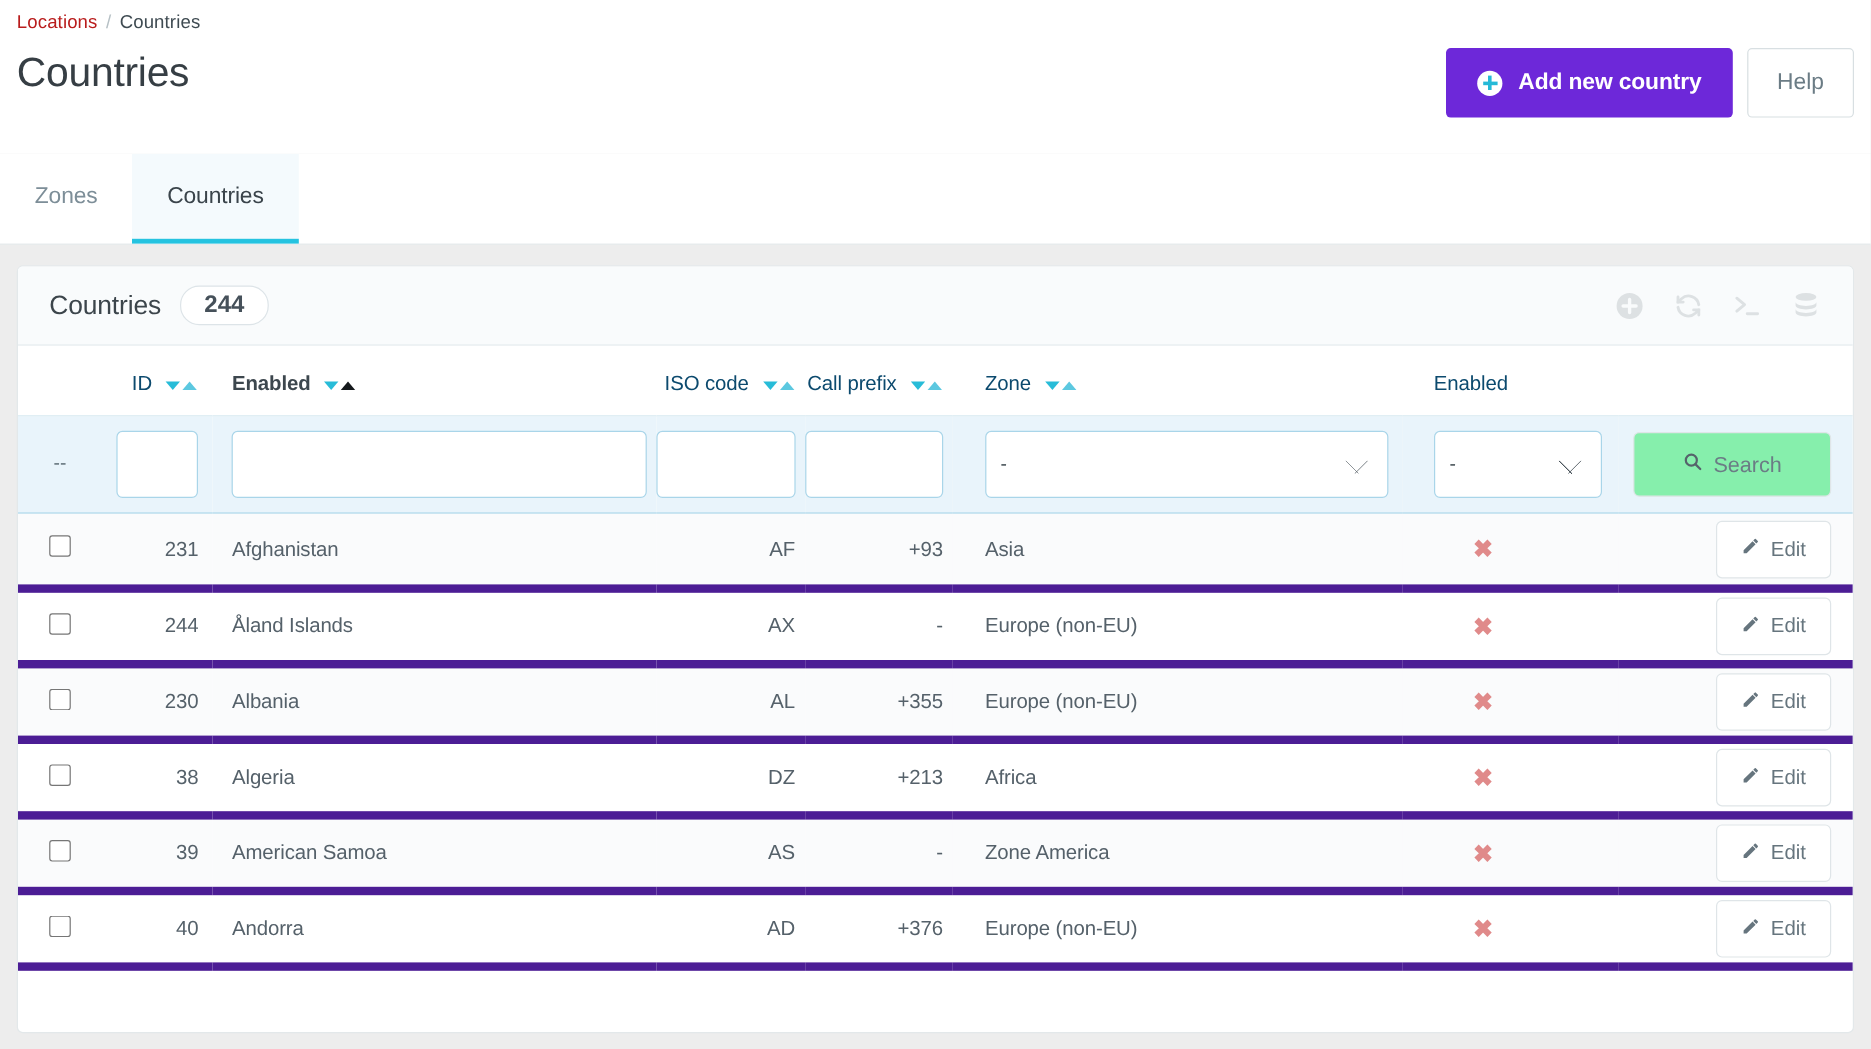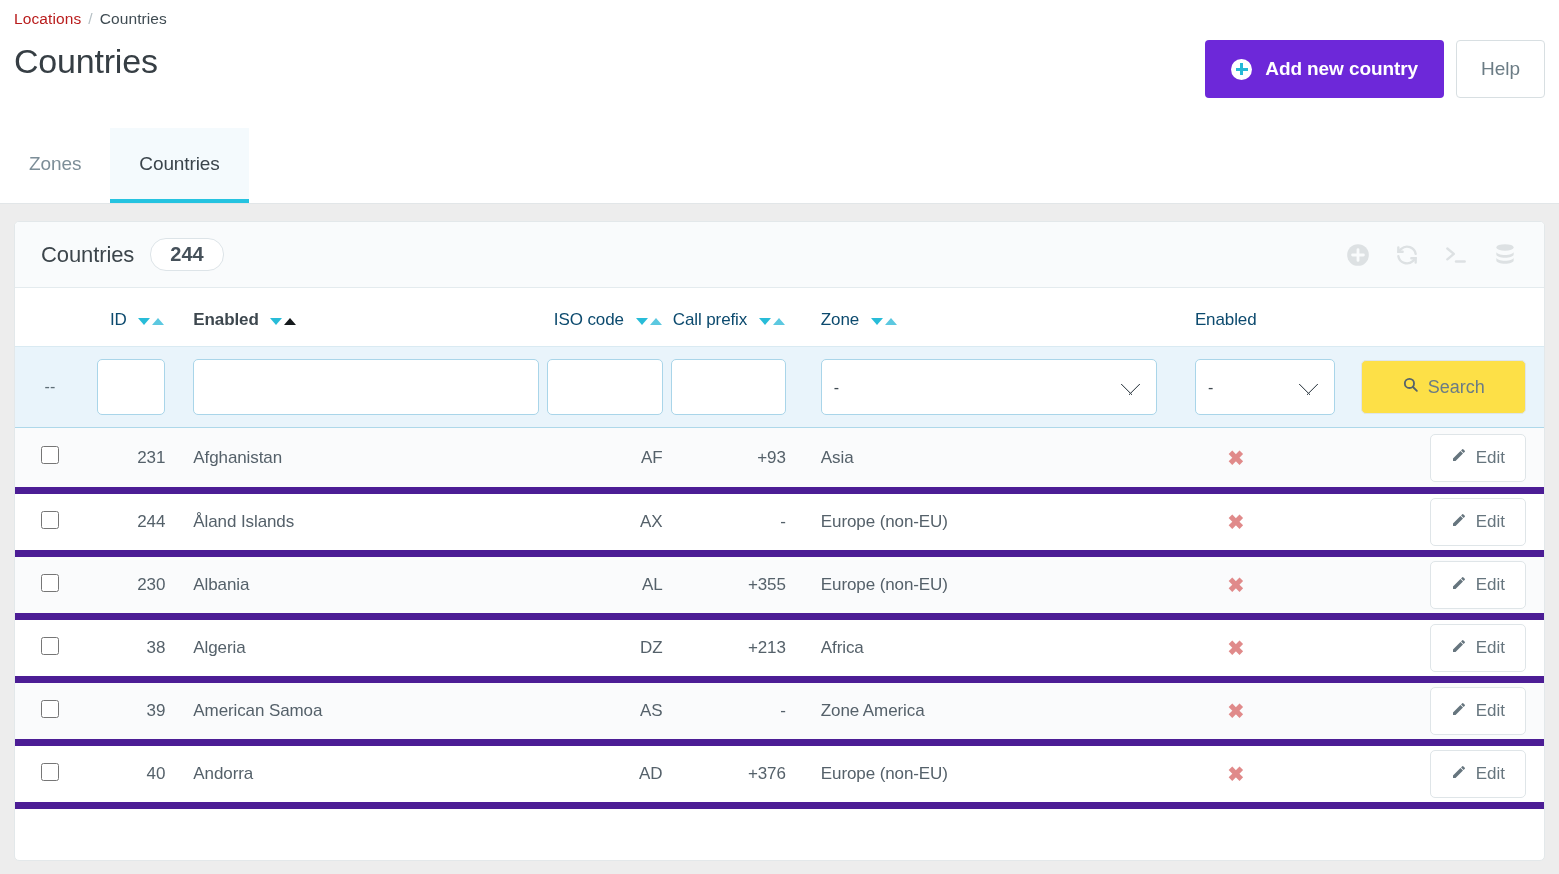--- a/index.html
+++ b/index.html
@@ -246,21 +246,21 @@
     background-repeat: no-repeat;
   }
   .pad-l16 { padding-left: 16px !important; }
   .pad-r8  { padding-right: 8px !important; }
   .wrap-zone { padding-left: 27px !important; padding-right: 12px !important; }
   .wrap-en   { padding-left: 26px !important; padding-right: 14px !important; }
   .wrap-chk  { padding-left: 12px !important; padding-right: 12px !important; }
   .wrap-act  { padding-left: 12px !important; padding-right: 18px !important; }
 
   .btn-search {
-    background: #fde047;
+    background: #86efac;
     border: 1px solid #dfe5e8;
     border-radius: 5px;
     height: 54px;
     width: 100%;
     font-size: 18px;
     color: #6b7c85;
     font-family: "Liberation Sans", sans-serif;
     display: flex;
     align-items: center;
     justify-content: center;

